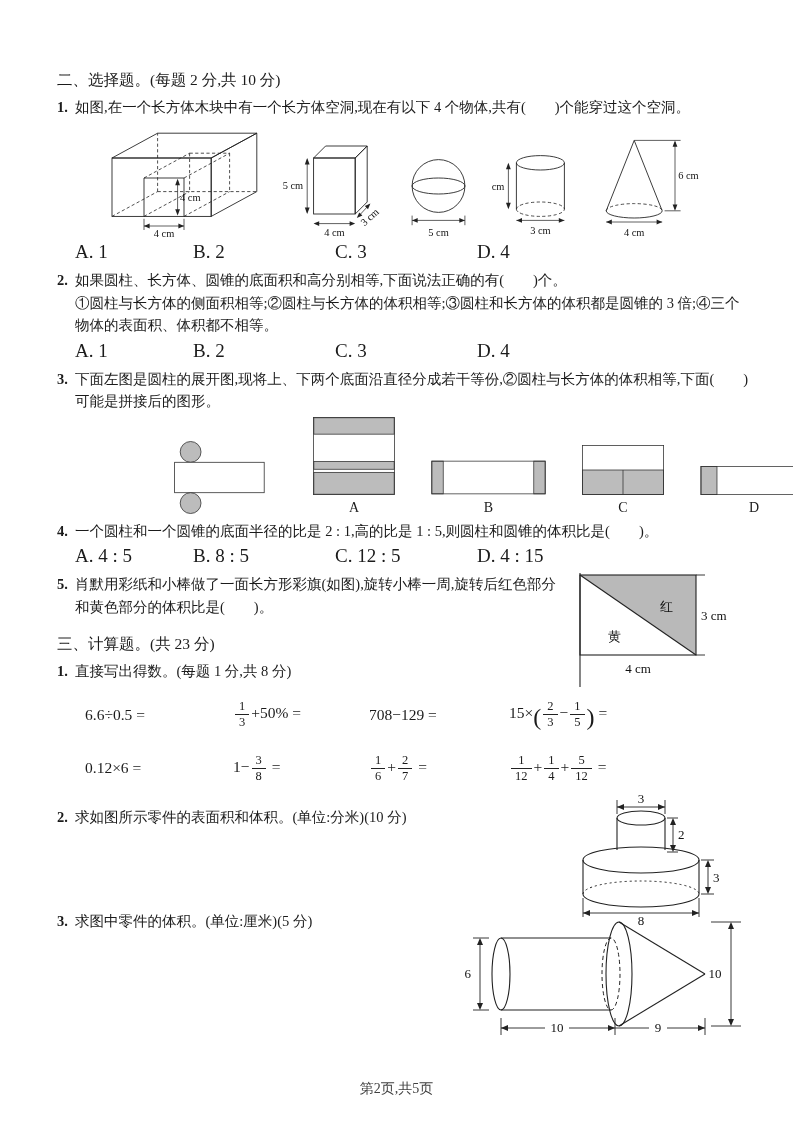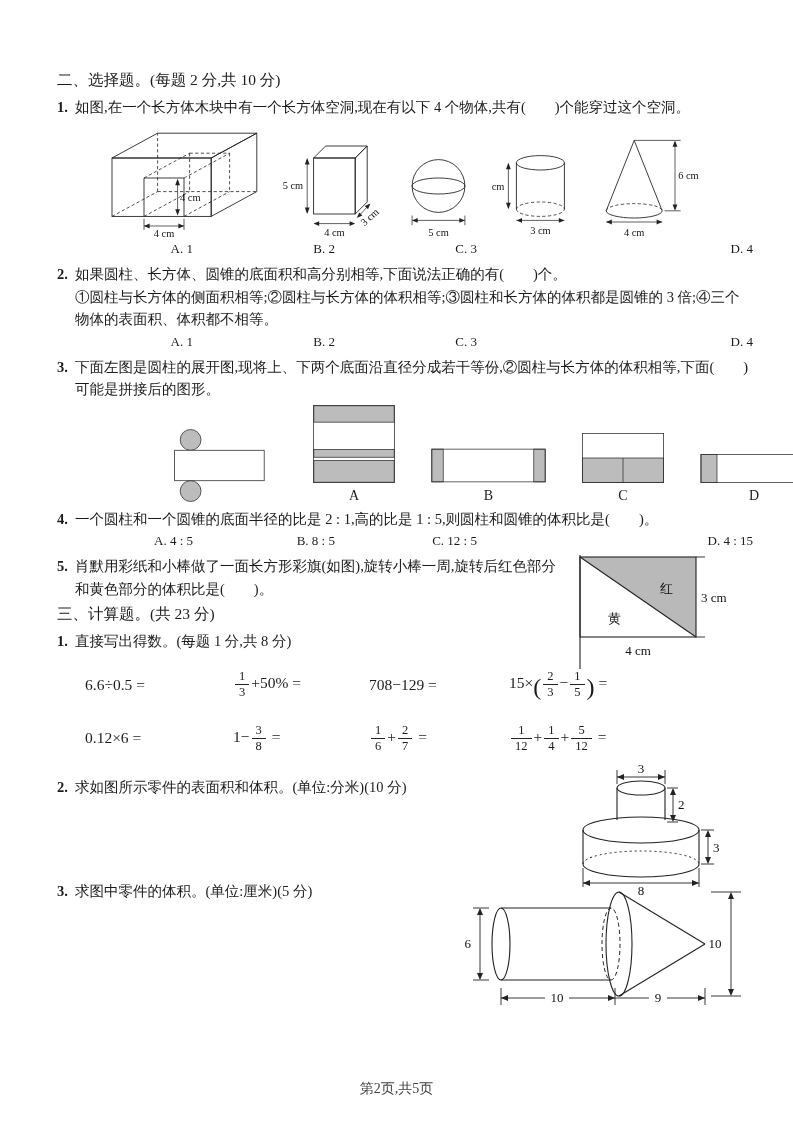--- a/index.html
+++ b/index.html
@@ -6,21 +6,21 @@
   body{
     width:793px;height:1122px;background:#fff;position:relative;overflow:hidden;
     font-family:"Liberation Serif","DejaVu Serif",serif;color:#1b1b1b;
   }
   .page{padding:70px 40px 0 57px;}
   .section-heading{font-size:15.5px;font-weight:400;margin:0 0 5px 0;}
   .q{display:flex;margin:0 0 2px 0;}
   .qno{width:18px;flex:none;font-weight:700;font-size:14.5px;line-height:1.55;}
   .qtext{flex:1;font-size:14.5px;line-height:1.55;}
   .opts{display:grid;grid-template-columns:118px 142px 142px auto;padding-left:18px;
-        font-size:13px;margin:3px 0 6px 0;text-align:right;}
+        font-size:19px;margin:3px 0 6px 0;}
   
   .figrow1{display:flex;align-items:flex-end;gap:12px;margin:4px 0 2px 43px;}
   .figrow3{display:flex;align-items:flex-end;gap:36px;margin:4px 0 4px 100px;}
   .figitem{display:flex;flex-direction:column;align-items:center;justify-content:flex-end;gap:5px;}
   .figlabel{font-size:14px;}
   
   .q5wrap{position:relative;padding-right:195px;}
   .flagfig{position:absolute;right:0;top:-4px;}
   
   .s{stroke:#222;stroke-width:1.1;fill:none;}
@@ -243,21 +243,21 @@
       <line class="dim" x1="128" y1="86" x2="137" y2="86"></line>
       <text x="133" y="51" font-size="12">3 cm</text>
       <text x="70" y="104" text-anchor="middle" font-size="12">4 cm</text>
     </svg>
     <div class="q">
       <div class="qno">5.</div>
       <div class="qtext">肖默用彩纸和小棒做了一面长方形彩旗(如图),旋转小棒一周,旋转后红色部分和黄色部分的体积比是(　　)。</div>
     </div>
   </div>
 
-  <div class="section-heading" style="margin-top:4px;">三、计算题。(共 23 分)</div>
+  <div class="section-heading" style="margin-top:16px;">三、计算题。(共 23 分)</div>
 
   <div class="q">
     <div class="qno">1.</div>
     <div class="qtext">直接写出得数。(每题 1 分,共 8 分)</div>
   </div>
 
   <div class="calcrow">
     <span>6.6÷0.5 =</span>
     <span>
       <span class="fr">

